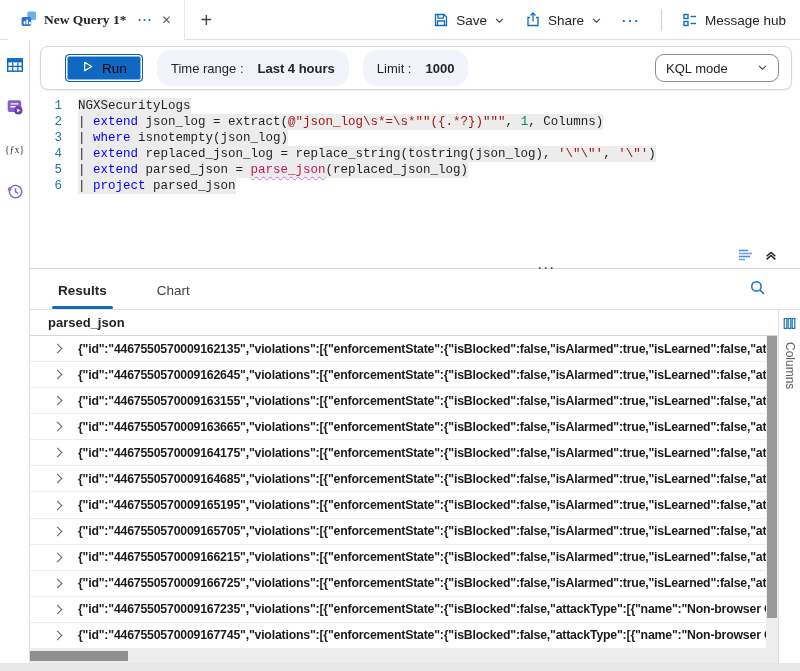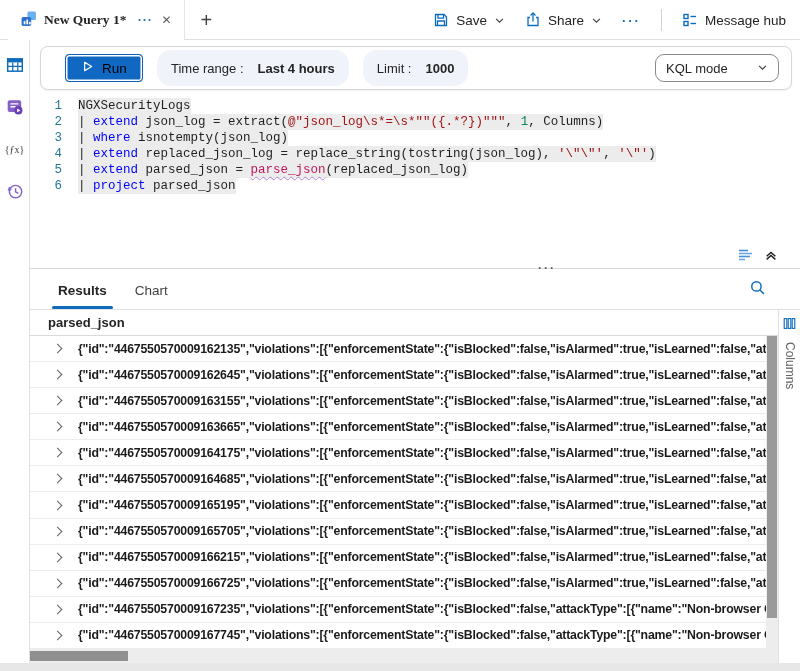--- a/index.html
+++ b/index.html
@@ -63,21 +63,21 @@
   .tok-num { color:#098658; }
   .tok-fn { color:#be185d; text-decoration: underline wavy #b180d7 1px; text-underline-offset:3px; }
 
   .editor-gap { flex:1; position:relative; }
   .editor-tools { position:absolute; right:22px; bottom:6px; display:flex; align-items:center; gap:10px; }
   .editor-tools span { cursor:pointer; display:flex; }
   .splitter-dots { position:absolute; left:508px; bottom:-7px; color:#616161; font-weight:700; letter-spacing:2px; font-size:12px; cursor:row-resize; z-index:3; }
 
   
   .results { height:403px; flex:none; border-top:1px solid #d9d9d9; display:flex; flex-direction:column; background:#fff; }
-  .results-tabs { height:40px; flex:none; display:flex; align-items:flex-end; gap:24px; padding:0 0 0 26px; position:relative; }
+  .results-tabs { height:40px; flex:none; display:flex; align-items:flex-end; gap:46px; padding:0 0 0 26px; position:relative; }
   .rtab { font-size:13.5px; padding:10px 2px 11px 2px; position:relative; color:#424242; cursor:pointer; }
   .rtab.active { font-weight:700; color:#242424; }
   .rtab.active::after { content:""; position:absolute; left:-4px; right:-4px; bottom:0; height:3px; background:#0f6cbd; border-radius:2px; }
   .results-search { position:absolute; right:34px; top:10px; cursor:pointer; }
 
   .results-body { flex:1; min-height:0; display:flex; border-top:1px solid #e0e0e0; }
   .grid-col { flex:1; min-width:0; display:flex; flex-direction:column; }
   .grid-header { height:26px; flex:none; display:flex; align-items:center; padding-left:18px; font-size:13px; font-weight:700; border-bottom:1px solid #d9d9d9; }
   .rows-zone { flex:1; min-height:0; display:flex; }
   .grid-rows { flex:1; min-width:0; display:flex; flex-direction:column; }

